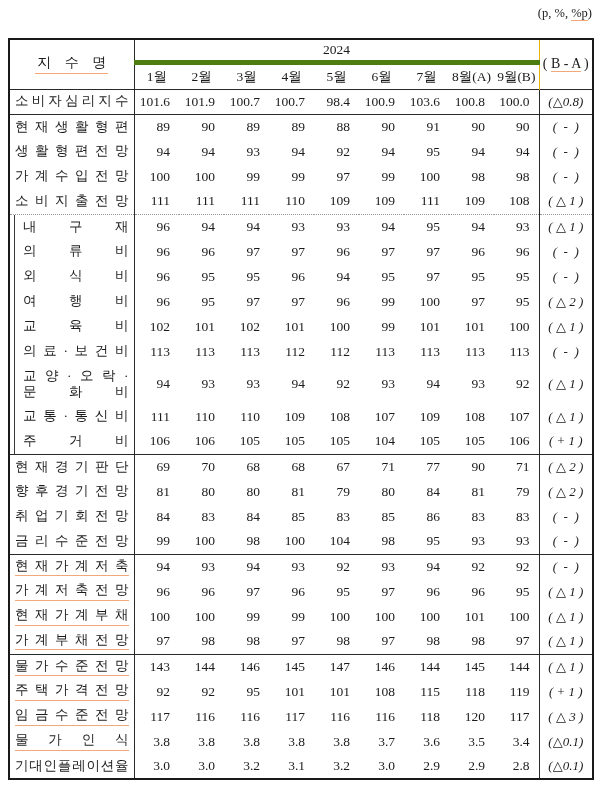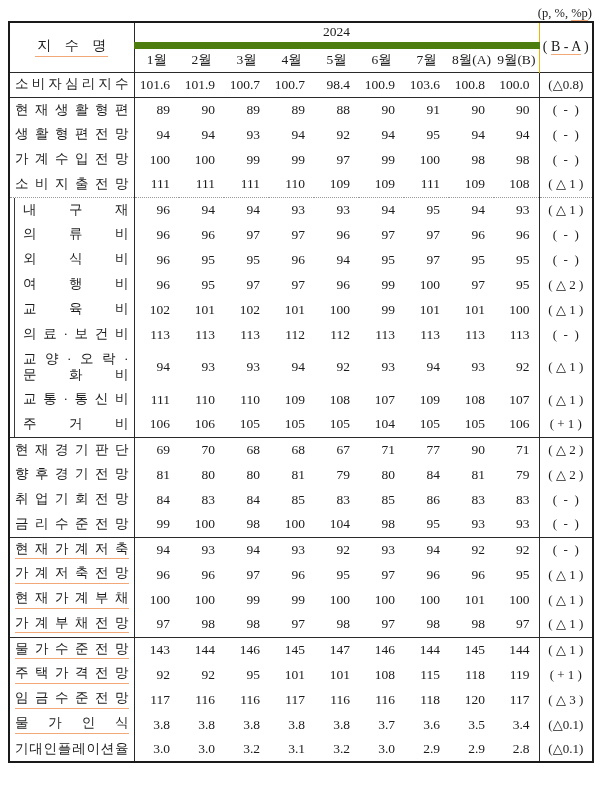--- a/index.html
+++ b/index.html
@@ -7,42 +7,42 @@
     width:600px;height:799px;overflow:hidden;
     font-family:"Liberation Serif","DejaVu Serif",serif;
     color:#1b1b1b;
   }
   .page{padding:6px 8px 0 8px;}
   .title{
     text-align:center;font-size:23px;font-weight:bold;
     letter-spacing:2px;margin:6px 0 10px 0;
   }
   .unit-note{
-    text-align:right;font-size:12.5px;margin:0 0 0 0;line-height:15px;
+    text-align:right;font-size:12.5px;margin:0 0 17px 0;line-height:15px;
   }
   .ul-orange{border-bottom:1px solid #f2a878;}
   table{
     border-collapse:collapse;table-layout:fixed;width:584px;
     border:2px solid #1a1a1a;font-size:13.5px;
   }
   col.c-label{width:125px;}
   col.c-m{width:45px;}
   col.c-ba{width:54px;}
   th,td{padding:0;font-weight:normal;}
   thead tr.r-year{height:23px;margin-top:28px;}
   thead tr.r-months{height:27px;}
   tbody tr{height:25px;}
   tbody tr.l2{height:40px;}
   th.h-label{border-right:1px solid #2a2a2a;font-size:14px;}
   th.h-ba{border-left:1px solid #eab308;font-size:14px;white-space:pre;text-align:center;}
-  th.h-year{border-bottom:7px solid #4d7c0f;text-align:center;}
+  th.h-year{border-bottom:5px solid #4d7c0f;text-align:center;}
   th.h-month{text-align:center;margin-left:44px;}
   thead{border-bottom:1px solid #2a2a2a;}
   td.label{border-right:1px solid #2a2a2a;vertical-align:middle;}
-  td.ba{border-left:1px solid #2a2a2a;text-align:center;white-space:pre;font-size:13px;}
+  td.ba{border-left:1px solid #2a2a2a;text-align:center;white-space:pre;font-size:13px;font-style:italic;}
   td.num{text-align:right;padding-right:9px;font-size:13.5px;}
   tr.sec td{border-top:1px solid #2a2a2a;}
   tr.dot td{border-top:1px dotted #999;}
   .lab{display:flex;justify-content:space-between;margin:0 5px;line-height:1.2;}
   .lab.ul{border-bottom:1px solid #f2a878;padding-bottom:1px;}
   tr.sub td.label{position:relative;}
   tr.sub td.label::before{
     content:"";position:absolute;left:4px;top:0;bottom:0;width:0;
     border-left:1px solid #3a3a3a;
   }

